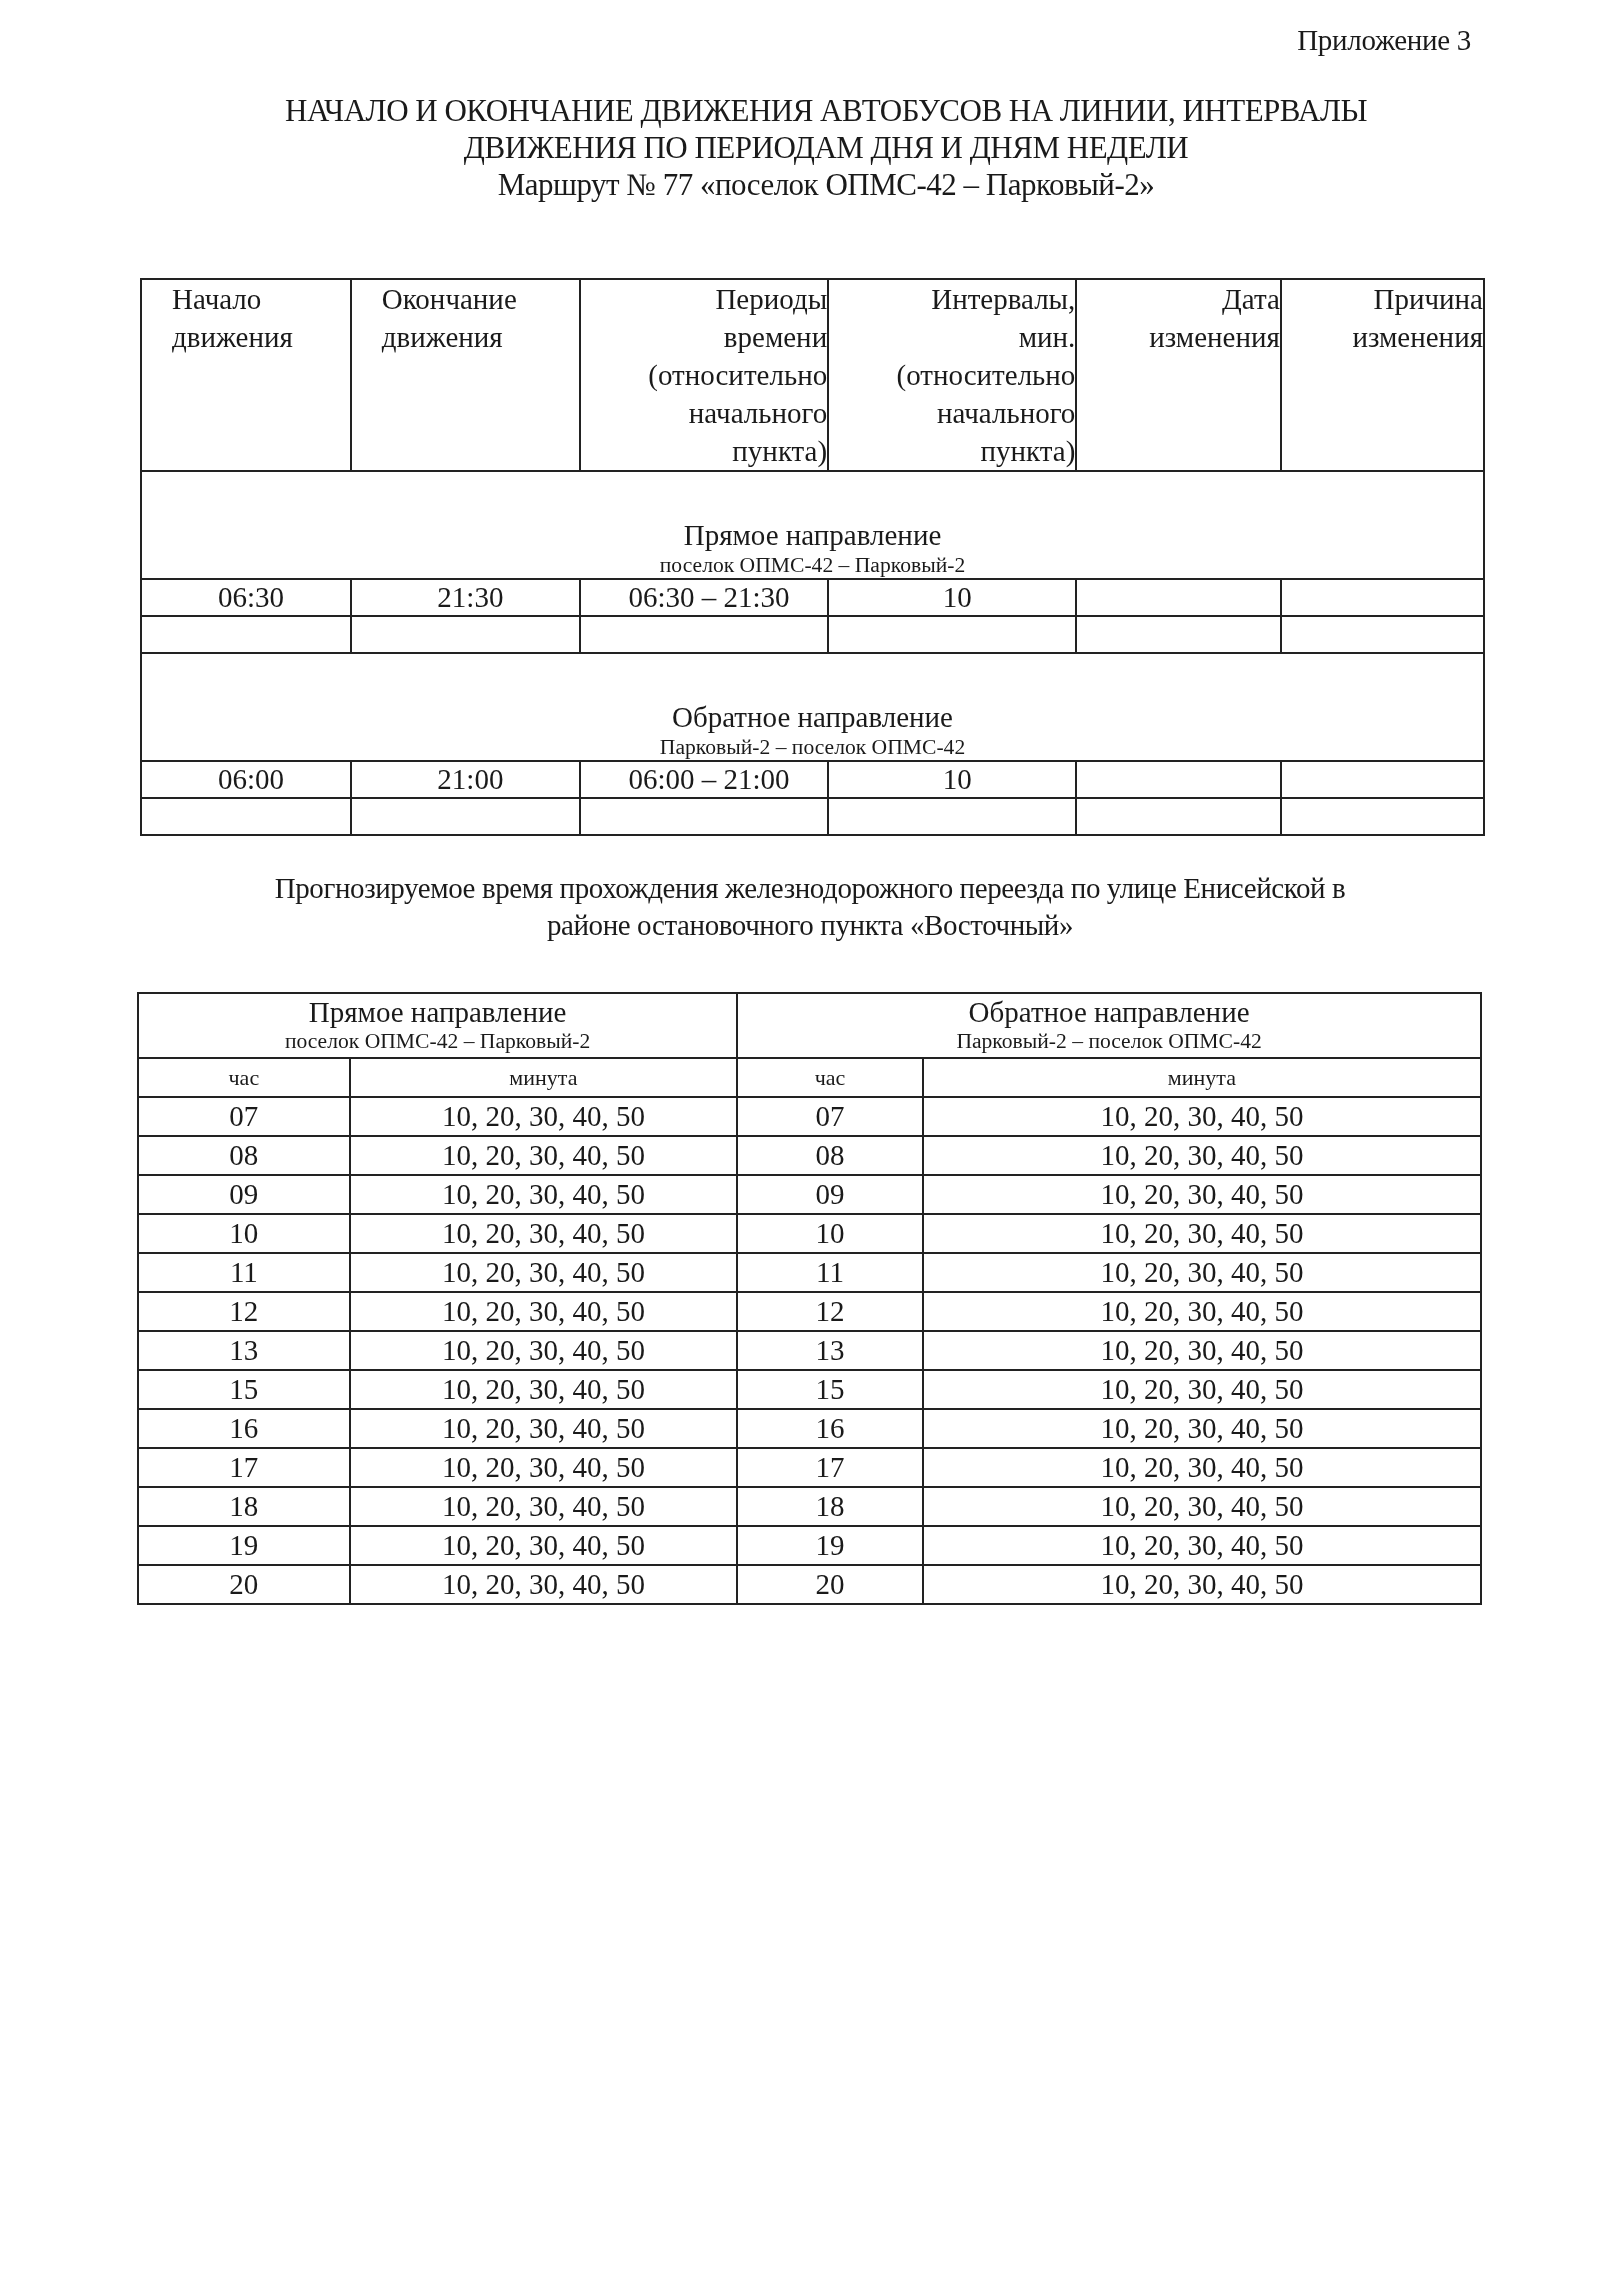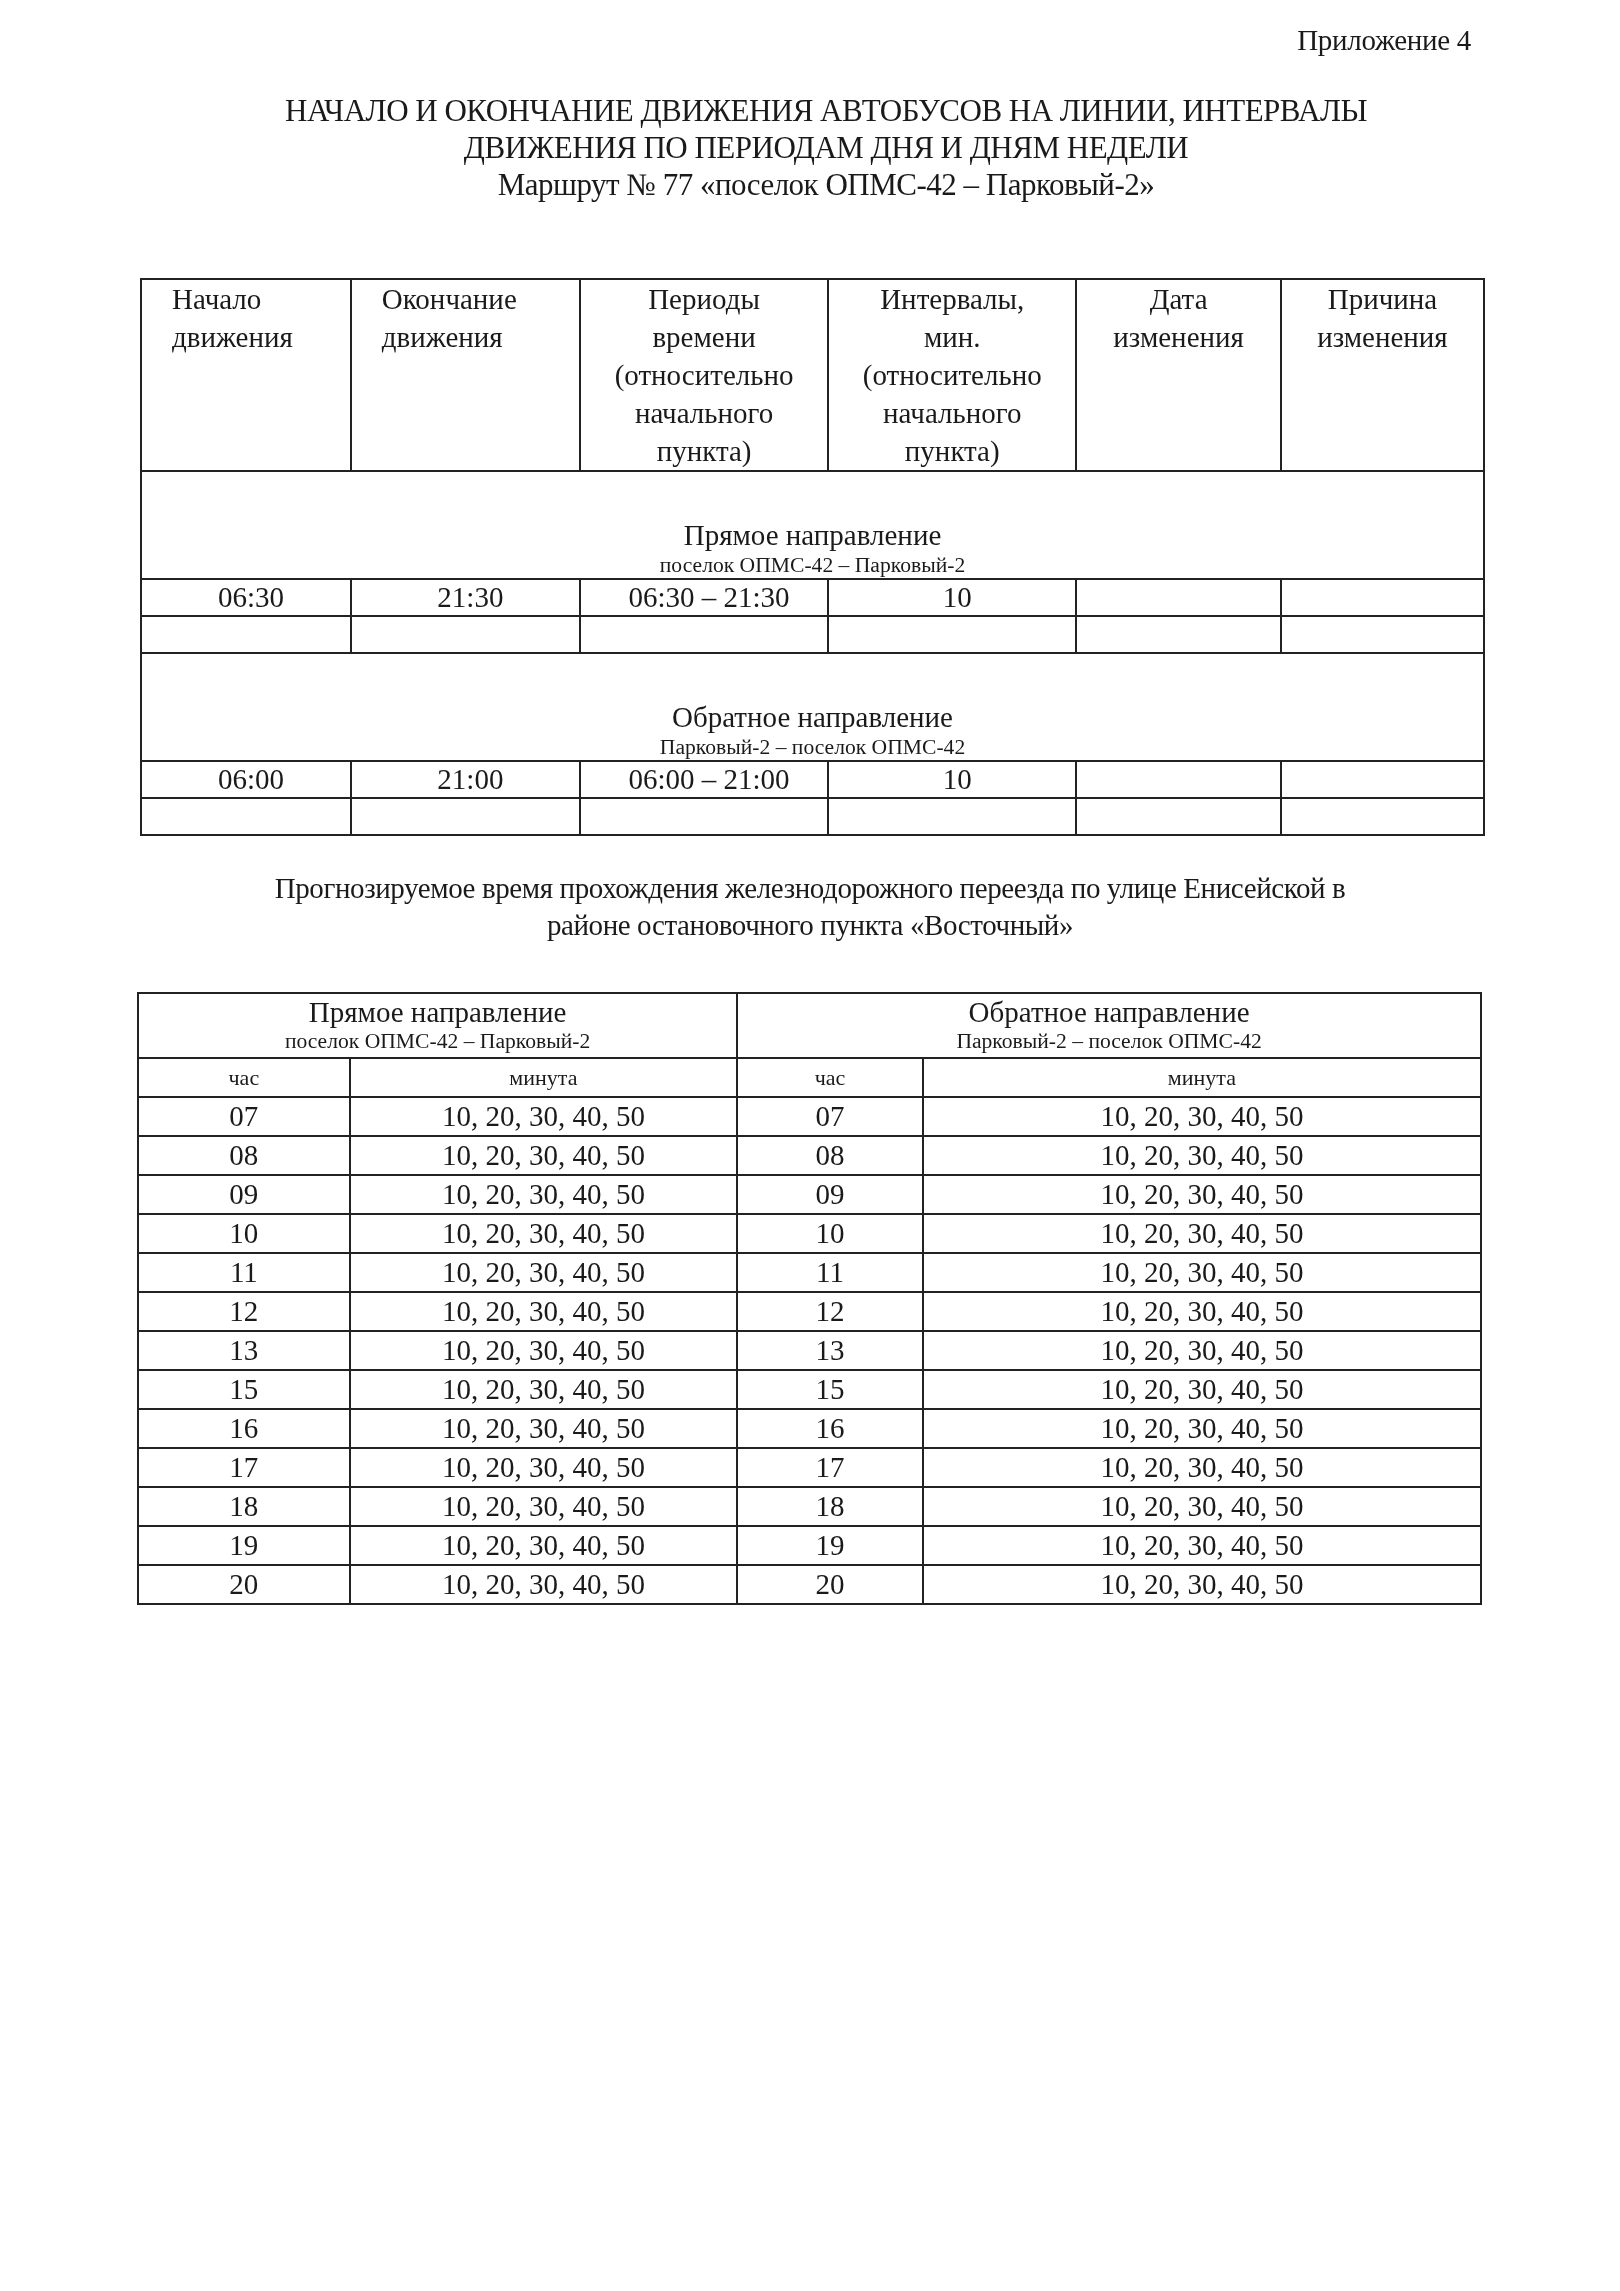--- a/index.html
+++ b/index.html
@@ -17,21 +17,21 @@
   .title-line { font-size: 31px; line-height: 37px; letter-spacing: -0.5px; }
   .route-line { font-size: 31px; line-height: 37px; letter-spacing: -0.5px; }
 
   table { border-collapse: collapse; position: absolute; }
   td { border: 2px solid #222; padding: 0; }
 
   
   #t1 { left: 140px; top: 278px; width: 1345px; }
   #t1 .hdr td { height: 186px; vertical-align: top; font-size: 29px; line-height: 38px; }
   #t1 .hdr td.left { text-align: left; padding: 0 0 0 30px; }
-  #t1 .hdr td.center { text-align: center; }
+  #t1 .hdr td.center { text-align: right; }
   #t1 .dir td { height: 106px; text-align: center; vertical-align: bottom; }
   #t1 .dir .dir-title { font-size: 29px; line-height: 35px; }
   #t1 .dir .dir-sub { font-size: 21.6px; line-height: 25.5px; }
   #t1 .val td { height: 35px; text-align: center; font-size: 29px; line-height: 35px; padding-left: 10px; }
   #t1 .empty td { height: 35px; }
 
   .section2 {
     position: absolute; top: 870px; left: 0; width: 1620px; text-align: center;
     font-size: 29px; line-height: 37px; letter-spacing: -0.4px;
   }
@@ -41,21 +41,21 @@
   #t2 td { text-align: center; }
   #t2 .dirh td { height: 63px; vertical-align: middle; }
   #t2 .dirh .dir-title { font-size: 29px; line-height: 33px; }
   #t2 .dirh .dir-sub { font-size: 21.6px; line-height: 25.5px; }
   #t2 .colh td { height: 37px; font-size: 22px; line-height: 35px; }
   #t2 .row td { height: 37px; font-size: 29px; line-height: 35px; }
 </style>
 </head>
 <body>
 
-<div class="appendix">Приложение 4</div>
+<div class="appendix">Приложение 3</div>
 
 <div class="title-block">
   <div class="title-line">НАЧАЛО И ОКОНЧАНИЕ ДВИЖЕНИЯ АВТОБУСОВ НА ЛИНИИ, ИНТЕРВАЛЫ</div>
   <div class="title-line">ДВИЖЕНИЯ ПО ПЕРИОДАМ ДНЯ И ДНЯМ НЕДЕЛИ</div>
   <div class="route-line">Маршрут № 77 «поселок ОПМС-42 – Парковый-2»</div>
 </div>
 
 <table id="t1">
   <colgroup>
     <col style="width:148px">

